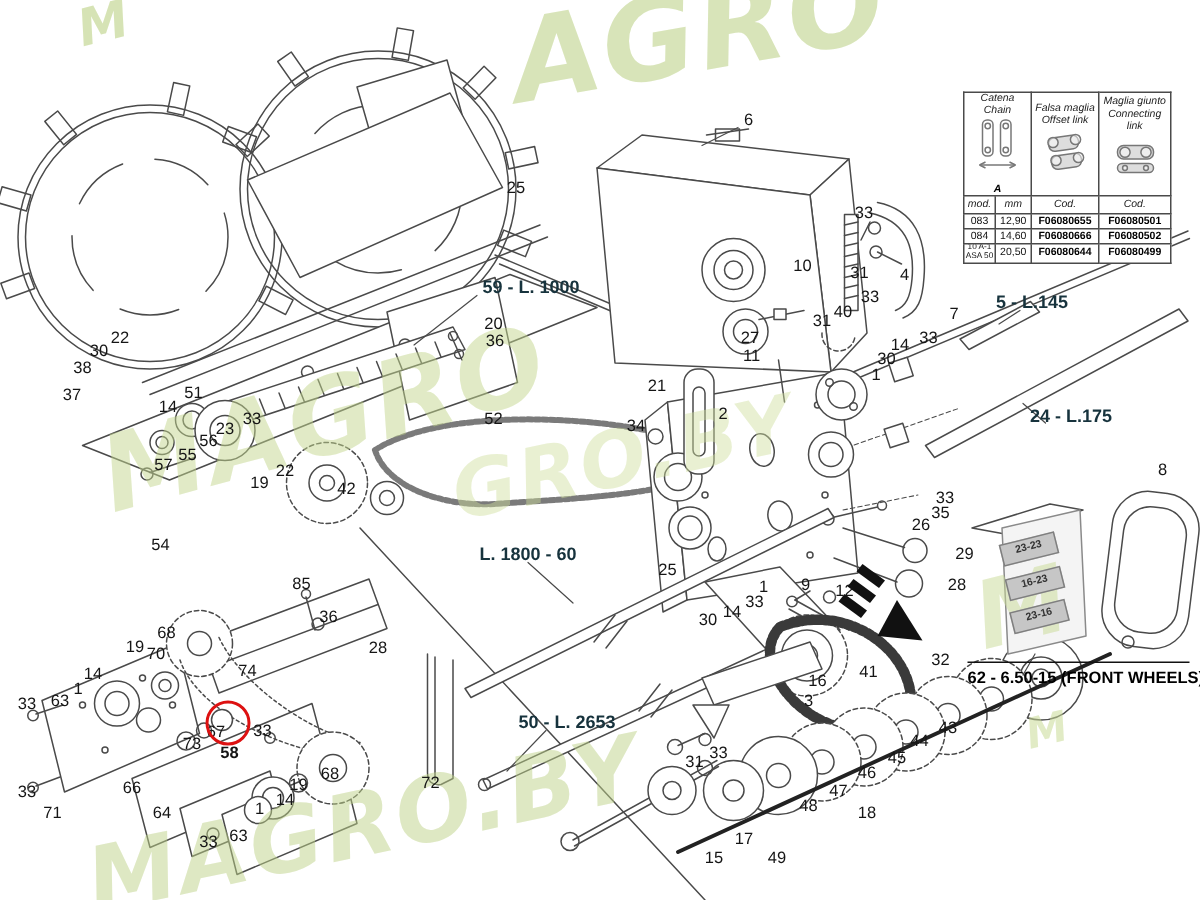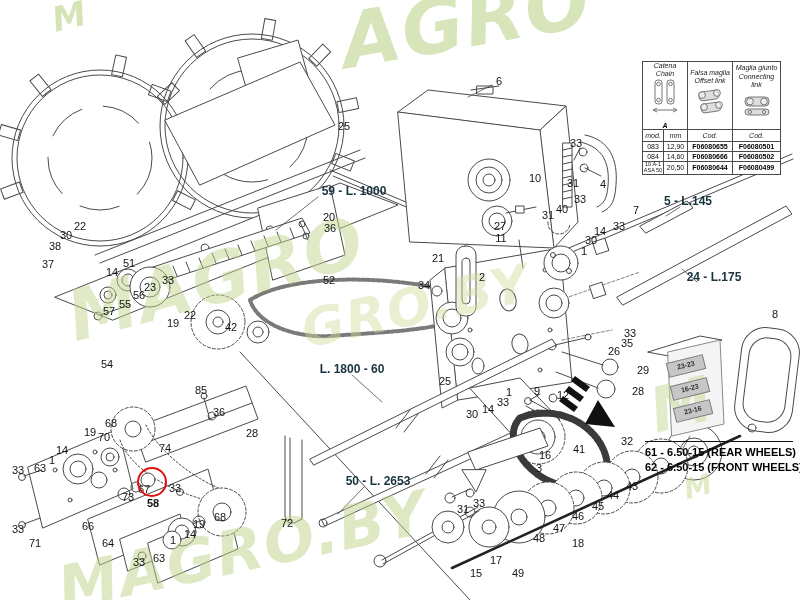--- a/index.html
+++ b/index.html
@@ -515,17 +515,16 @@
     <td class="td-d td-mod3">10 A-1 ASA 50</td>
     <td class="td-d">20,50</td>
     <td class="td-d td-cod">F06080644</td>
     <td class="td-d td-cod">F06080499</td>
   </tr>
 </tbody>
     </table>
 
 <div id="wheel-notes">
   <div class="rule"></div>
-  <div class="note">61 - 6.50-15 (REAR WHEELS)</div>
   <div class="note">62 - 6.50-15 (FRONT WHEELS)</div>
 </div>
 
 </div>
 
 </body></html>

